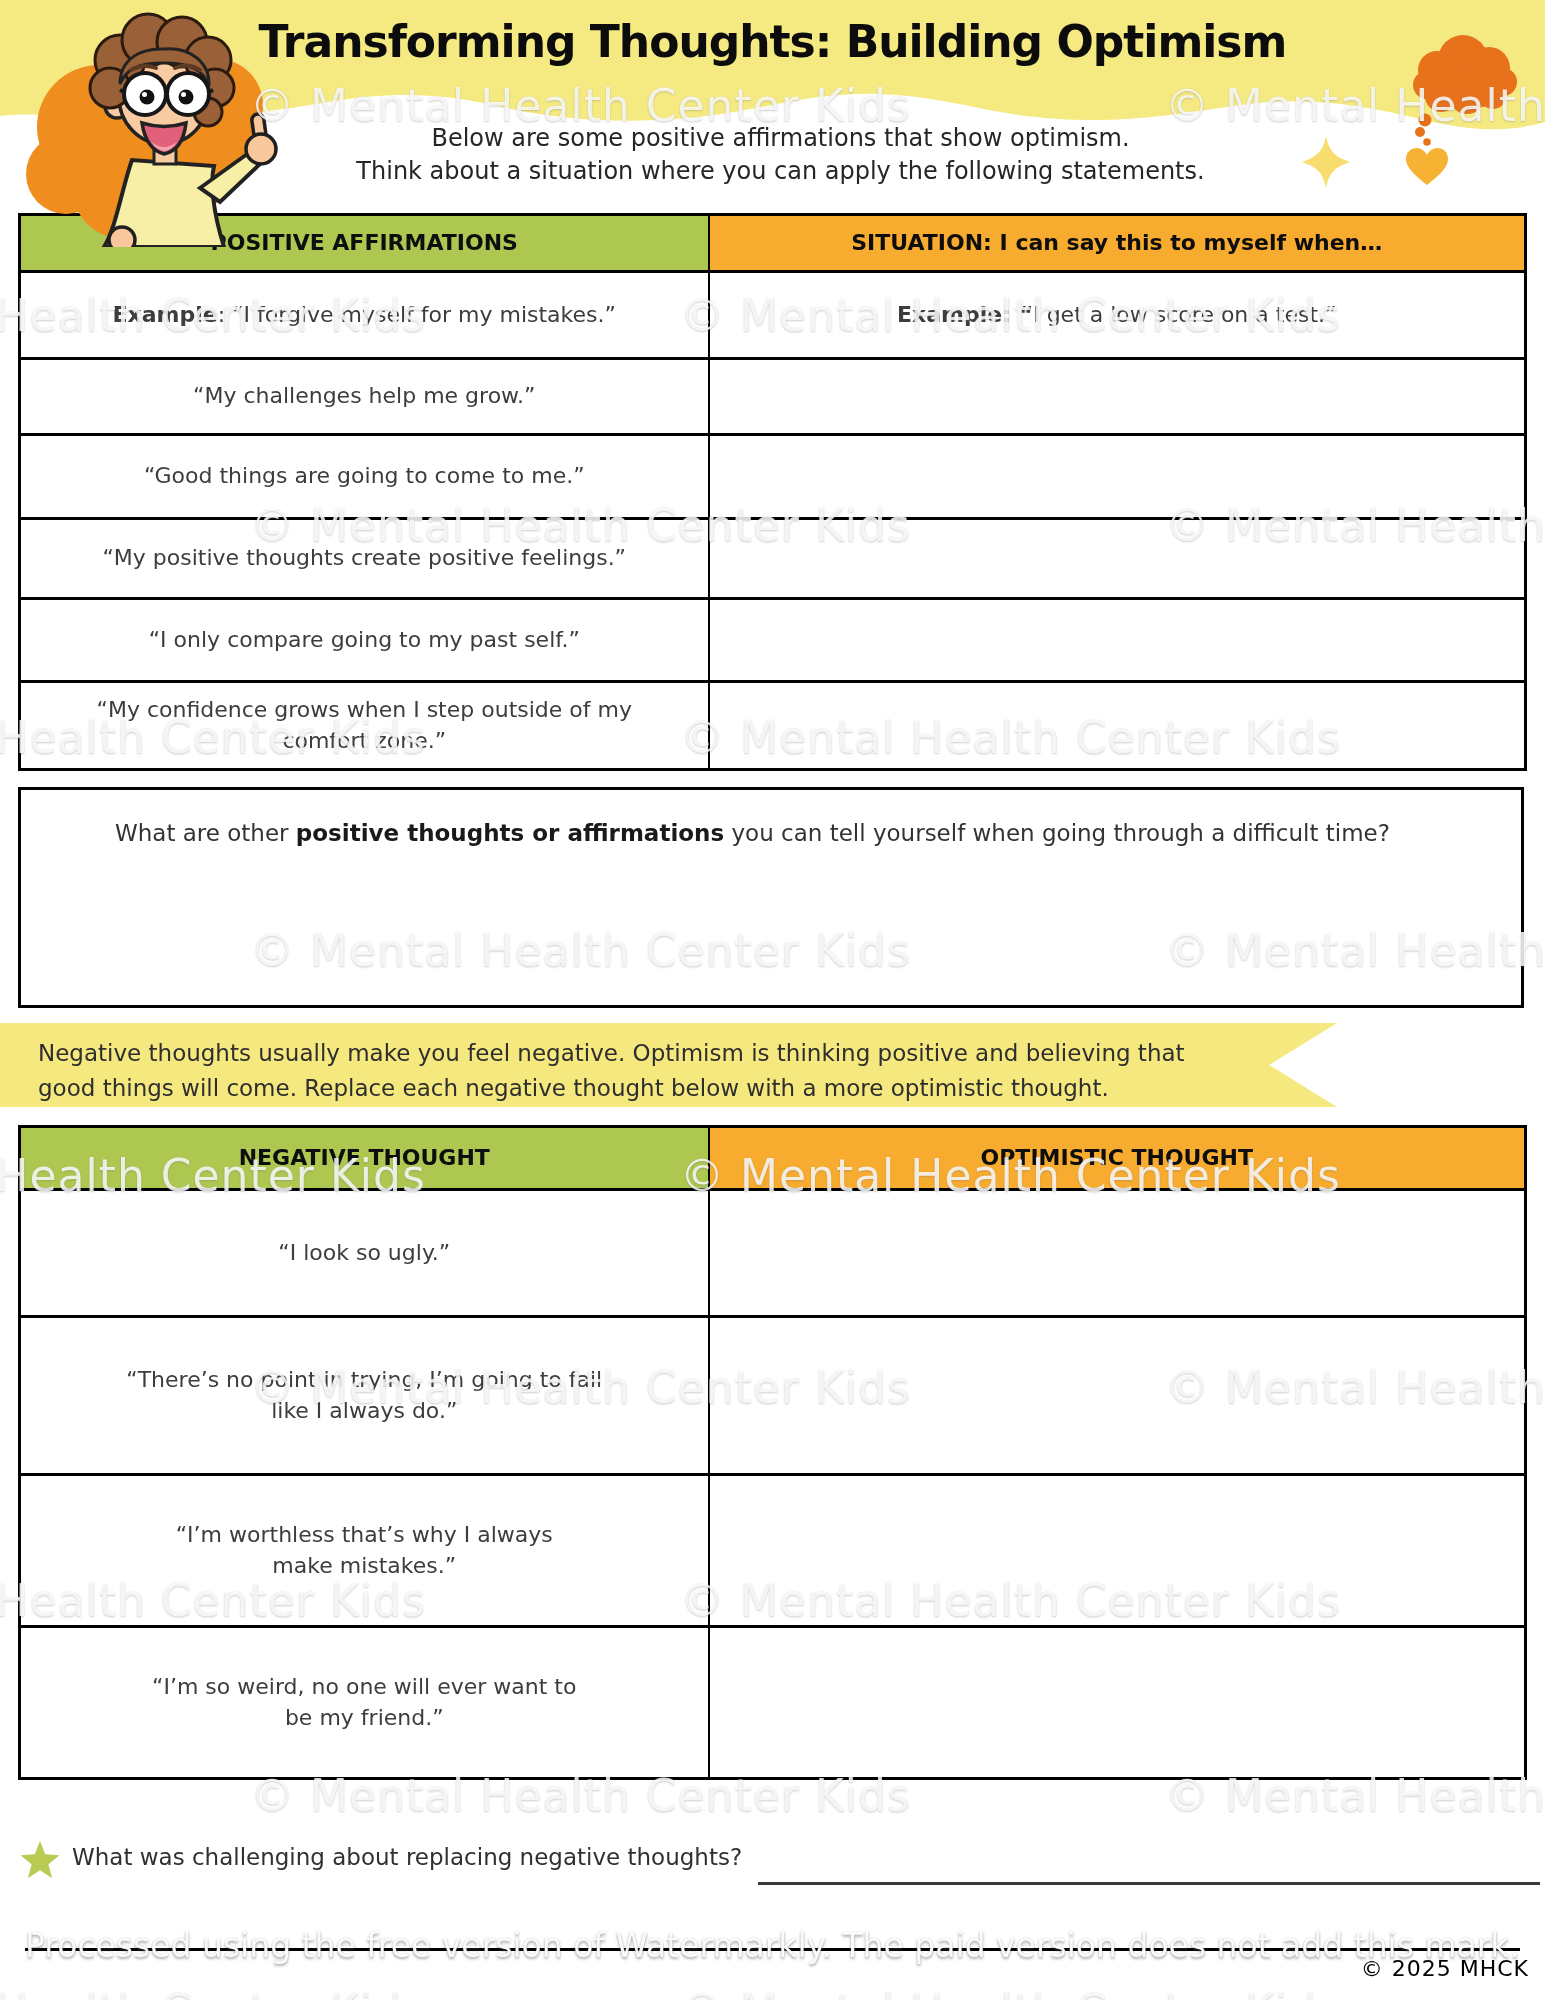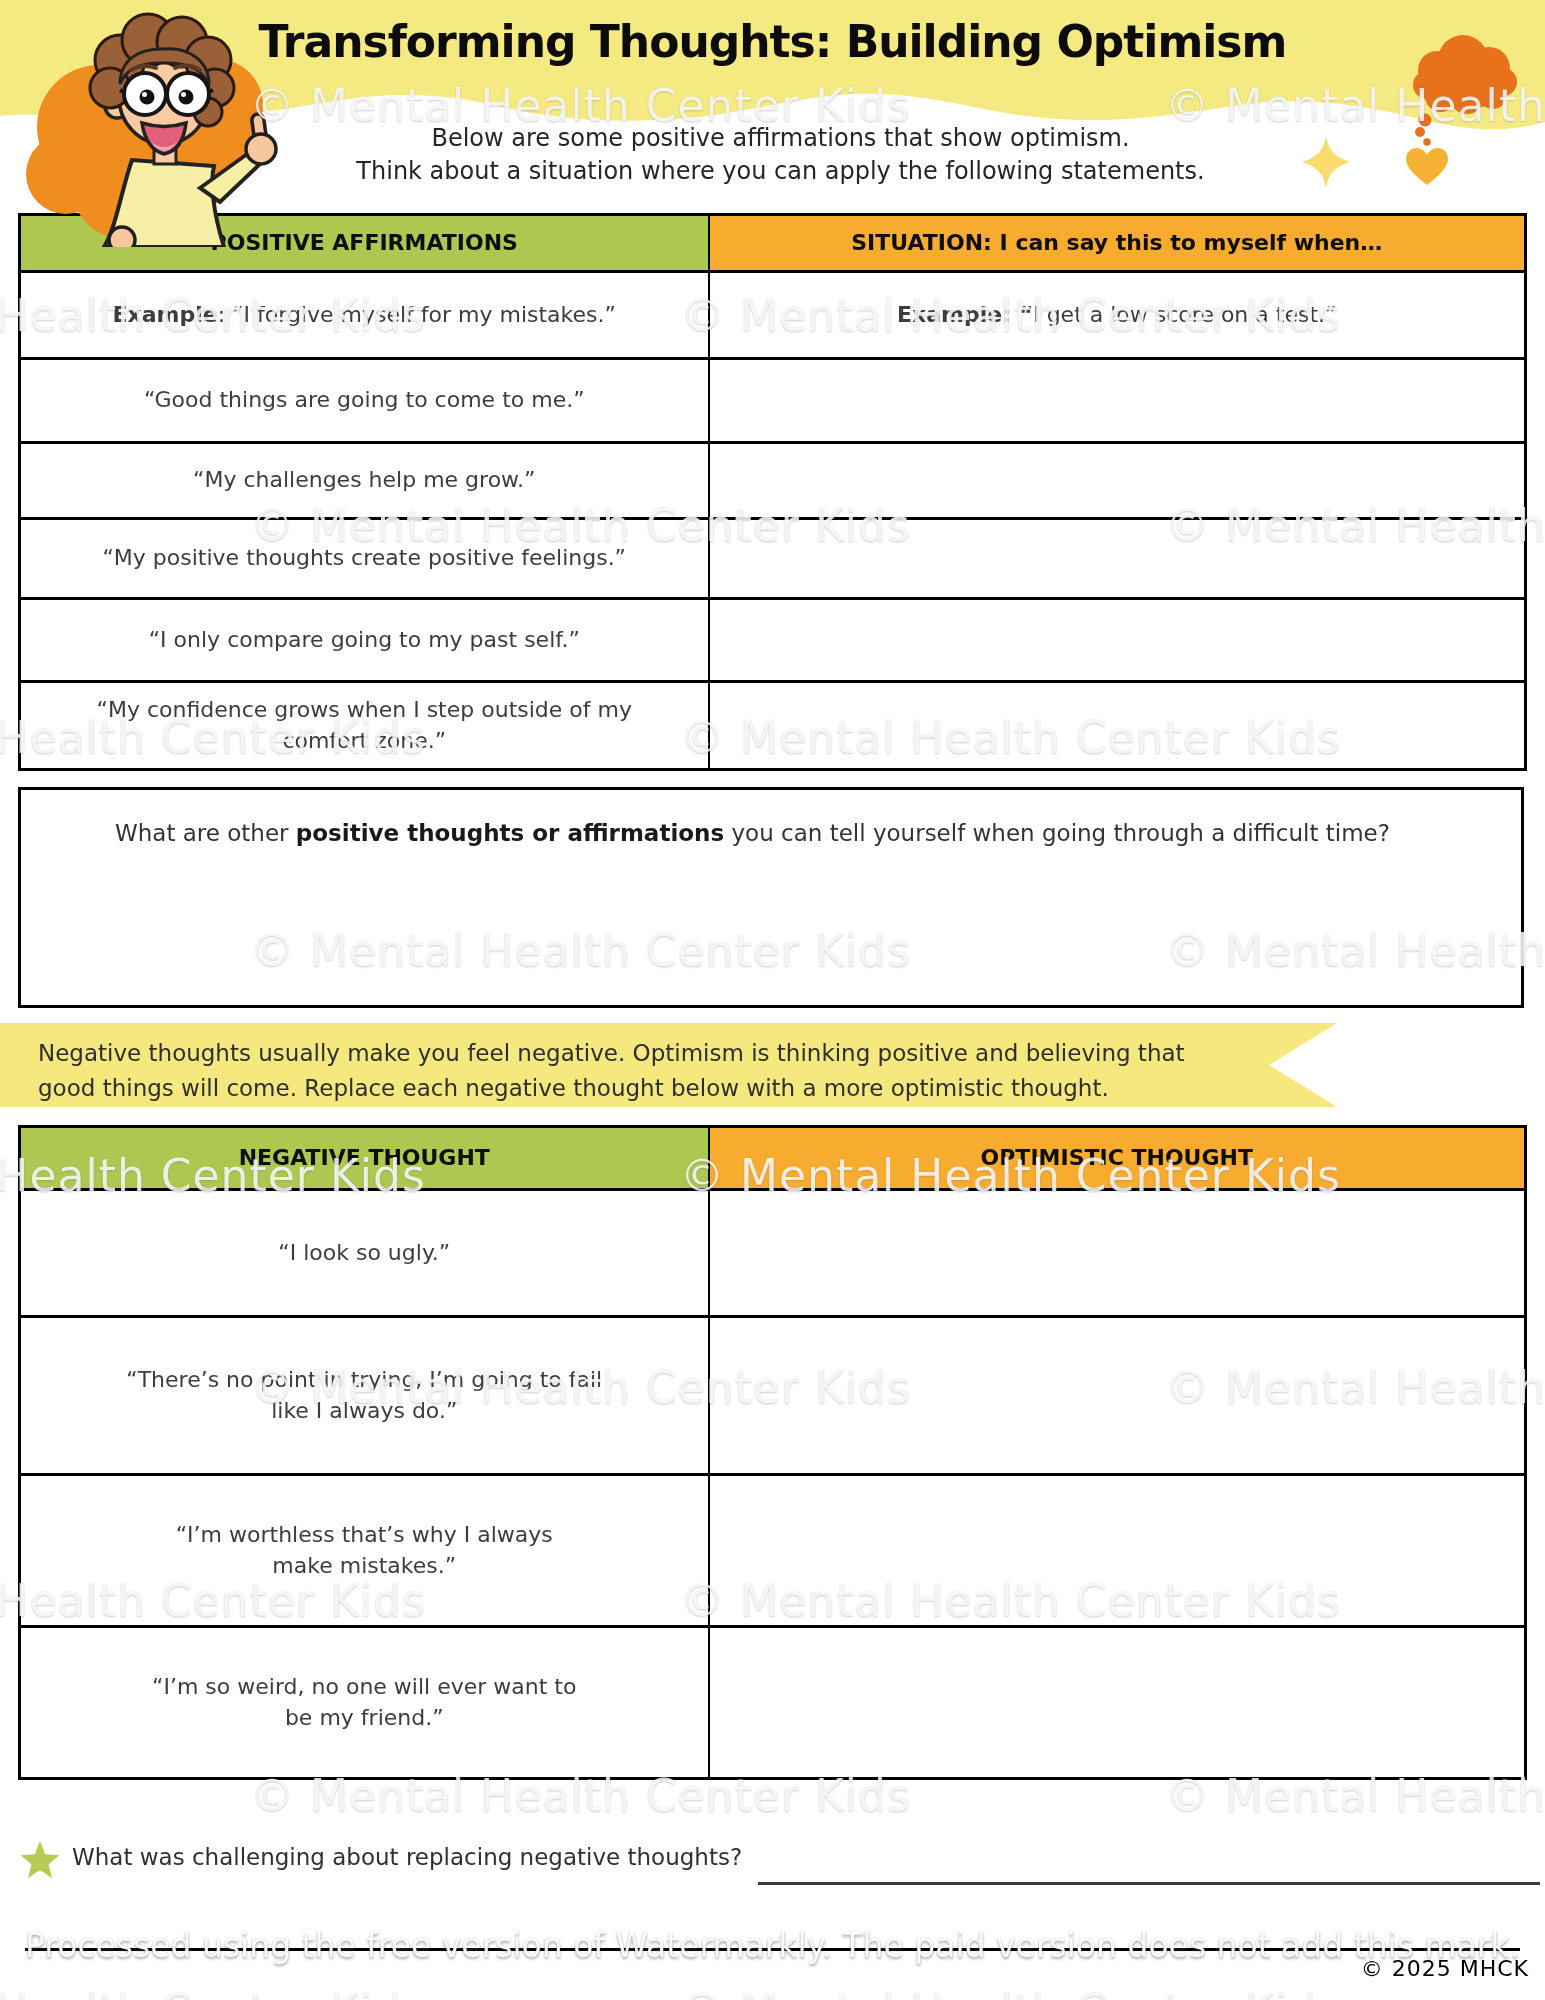--- a/index.html
+++ b/index.html
@@ -162,26 +162,26 @@
       </colgroup>
     <tbody>
         <tr class="hrow" style="height:57px">
       <td class="hgreen">POSITIVE AFFIRMATIONS</td>
       <td class="horange">SITUATION: I can say this to myself when…</td>
     </tr>
     <tr style="height:87px">
       <td><span class="cellwrap" style="max-width:560px"><b>Example</b><span>: “I forgive myself for my mistakes.”</span></span></td>
       <td><span class="cellwrap"><b>Example: “</b><span>I get a low score on a test.”</span></span></td>
     </tr>
+    <tr style="height:76px">
+      <td><span class="cellwrap" style="max-width:560px">“My challenges help me grow.”</span></td>
+      <td class="blank"></td>
+    </tr>
     <tr style="height:84px">
       <td><span class="cellwrap" style="max-width:560px">“Good things are going to come to me.”</span></td>
-      <td class="blank"></td>
-    </tr>
-    <tr style="height:76px">
-      <td><span class="cellwrap" style="max-width:560px">“My challenges help me grow.”</span></td>
       <td class="blank"></td>
     </tr>
     <tr style="height:80px">
       <td><span class="cellwrap" style="max-width:580px">“My positive thoughts create positive feelings.”</span></td>
       <td class="blank"></td>
     </tr>
     <tr style="height:83px">
       <td><span class="cellwrap" style="max-width:560px">“I only compare going to my past self.”</span></td>
       <td class="blank"></td>
     </tr>

